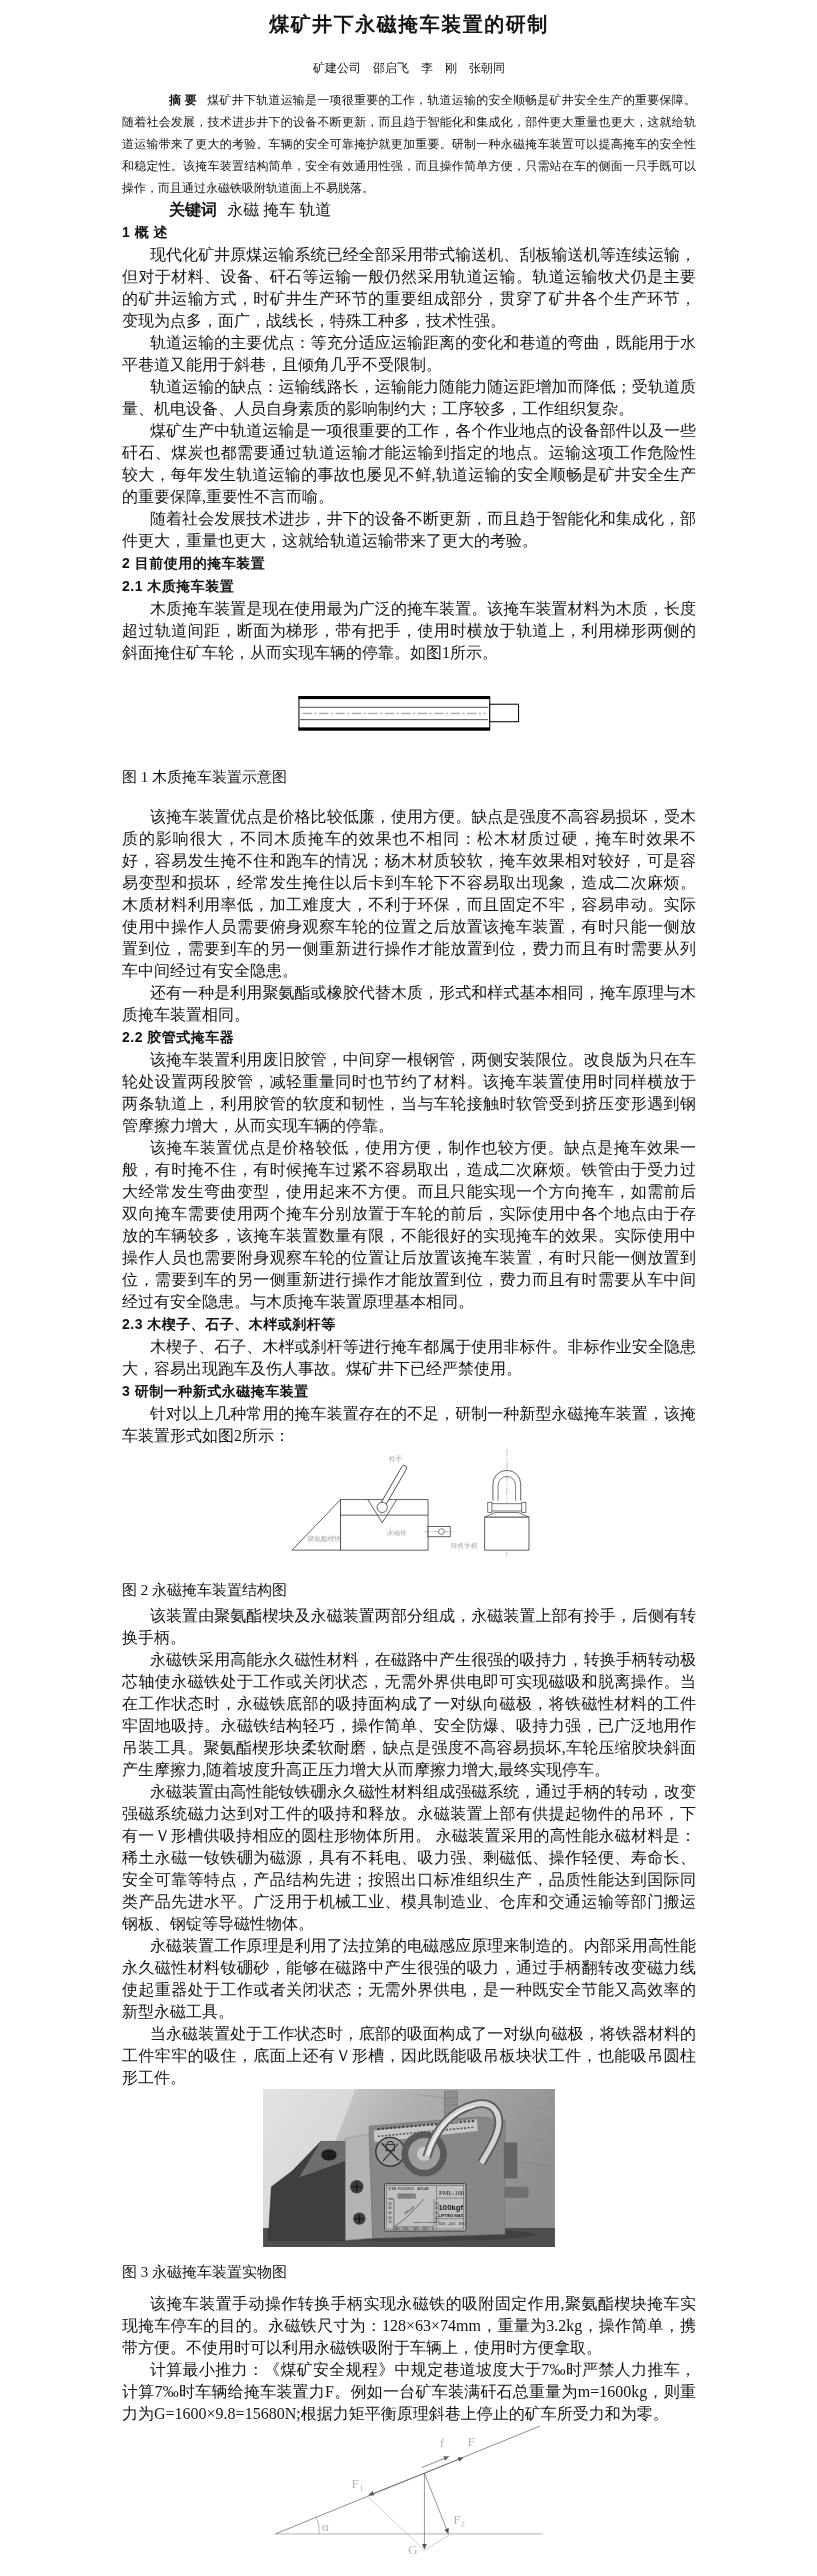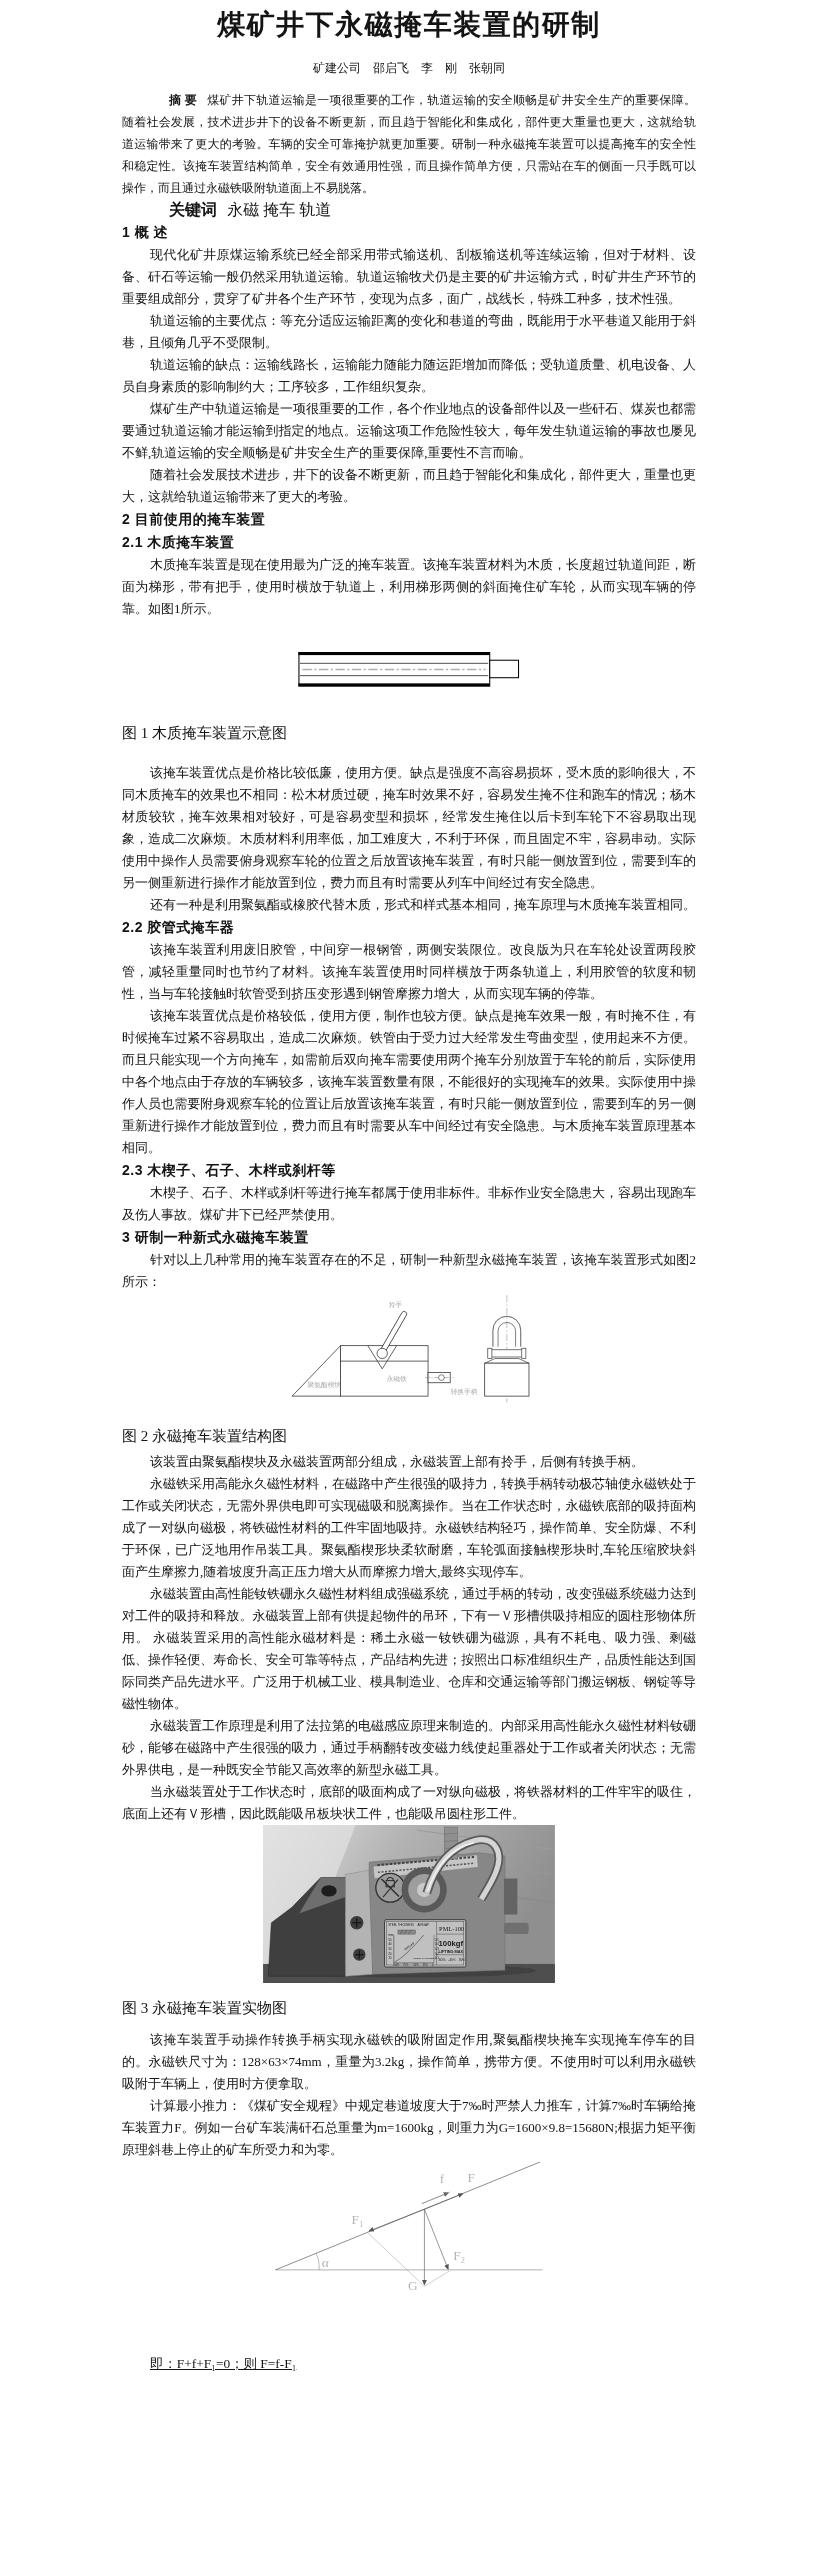--- a/index.html
+++ b/index.html
@@ -1,27 +1,27 @@
 <!DOCTYPE html>
 <html style="font-size:8.2px"><head>
 <meta charset="utf-8">
 <style>
   html,body{margin:0;padding:0;background:#ffffff;}
   .page{position:relative;width:818px;height:3068px;background:#fff;box-sizing:border-box;
         padding:9.3px 122px 0 122px;font-family:"Liberation Serif",serif;color:#141414;overflow:hidden;}
-  .title{font-family:"Liberation Sans",sans-serif;font-weight:bold;font-size:28px;line-height:31px;
+  .title{font-family:"Liberation Sans",sans-serif;font-weight:bold;font-size:20px;line-height:31px;
          text-align:center;margin:0;letter-spacing:1.5px;}
   .authors{font-size:12px;line-height:22px;text-align:center;margin:16.5px 0 10.3px 0;}
   p{margin:0;}
   .abs{font-size:12px;line-height:22px;text-align:justify;text-indent:47px;}
   .kw{font-size:16px;line-height:22px;text-indent:47px;}
   .lbl{font-family:"Liberation Sans",sans-serif;font-weight:bold;margin-right:10.3px;}
   .sec{font-family:"Liberation Sans",sans-serif;font-weight:bold;font-size:14px;line-height:23px;
        margin:0;letter-spacing:0.5px;}
-  .body{font-size:13px;line-height:22px;text-align:justify;text-indent:28px;}
+  .body{font-size:16px;line-height:22px;text-align:justify;text-indent:28px;}
   .eq{font-size:13.4px;line-height:22px;}
   .ind2{padding-left:28px;text-decoration:underline;}
   .figwrap{position:relative;width:573px;}
   .figwrap svg{position:absolute;left:50%;transform:translateX(-50%);}
   .figcap{position:absolute;width:100%;font-size:15px;line-height:15.5px;}
   .f1{height:142px;}  .f1 svg{top:32px;}  .f1 .figcap{top:106px;}
   .f2{height:158px;}  .f2 svg{top:0;}     .f2 .figcap{top:136px;}
   .f3{height:204px;}  .f3 svg{top:0;}     .f3 .figcap{top:176px;}
   .f4{height:192px;}  .f4 svg{top:0;}     .f4 .figcap{top:154px;}
   .dline{stroke:#333;stroke-width:1.5;fill:none;}
@@ -99,21 +99,21 @@
       <rect x="394" y="110" width="62" height="14" fill="#fff" stroke="#333" stroke-width="1.3"></rect>
       <rect x="388" y="107" width="8" height="20" fill="#fff" stroke="#333" stroke-width="1.3"></rect>
       <rect x="454" y="107" width="8" height="20" fill="#fff" stroke="#333" stroke-width="1.3"></rect>
       <polygon points="402,127 448,127 468,136 382,136" fill="#fff" stroke="#333" stroke-width="1.3"></polygon>
       <rect x="382" y="136" width="86" height="64" fill="#fff" stroke="#333" stroke-width="1.5"></rect>
     </svg>
     <p class="figcap">图 2  永磁掩车装置结构图</p>
   </div>
 
   <p class="body">该装置由聚氨酯楔块及永磁装置两部分组成，永磁装置上部有拎手，后侧有转换手柄。</p>
-  <p class="body">永磁铁采用高能永久磁性材料，在磁路中产生很强的吸持力，转换手柄转动极芯轴使永磁铁处于工作或关闭状态，无需外界供电即可实现磁吸和脱离操作。当在工作状态时，永磁铁底部的吸持面构成了一对纵向磁极，将铁磁性材料的工件牢固地吸持。永磁铁结构轻巧，操作简单、安全防爆、不利于环保，已广泛地用作吊装工具。聚氨酯楔形块柔软耐磨，车轮弧面接触楔形块时,车轮压缩胶块斜面产生摩擦力,随着坡度升高正压力增大从而摩擦力增大,最终实现停车。</p>
+  <p class="body">永磁铁采用高能永久磁性材料，在磁路中产生很强的吸持力，转换手柄转动极芯轴使永磁铁处于工作或关闭状态，无需外界供电即可实现磁吸和脱离操作。当在工作状态时，永磁铁底部的吸持面构成了一对纵向磁极，将铁磁性材料的工件牢固地吸持。永磁铁结构轻巧，操作简单、安全防爆、吸持力强，已广泛地用作吊装工具。聚氨酯楔形块柔软耐磨，缺点是强度不高容易损坏,车轮压缩胶块斜面产生摩擦力,随着坡度升高正压力增大从而摩擦力增大,最终实现停车。</p>
   <p class="body">永磁装置由高性能钕铁硼永久磁性材料组成强磁系统，通过手柄的转动，改变强磁系统磁力达到对工件的吸持和释放。永磁装置上部有供提起物件的吊环，下有一Ｖ形槽供吸持相应的圆柱形物体所用。 永磁装置采用的高性能永磁材料是：稀土永磁一钕铁硼为磁源，具有不耗电、吸力强、剩磁低、操作轻便、寿命长、安全可靠等特点，产品结构先进；按照出口标准组织生产，品质性能达到国际同类产品先进水平。广泛用于机械工业、模具制造业、仓库和交通运输等部门搬运钢板、钢锭等导磁性物体。</p>
   <p class="body">永磁装置工作原理是利用了法拉第的电磁感应原理来制造的。内部采用高性能永久磁性材料钕硼砂，能够在磁路中产生很强的吸力，通过手柄翻转改变磁力线使起重器处于工作或者关闭状态；无需外界供电，是一种既安全节能又高效率的新型永磁工具。</p>
   <p class="body">当永磁装置处于工作状态时，底部的吸面构成了一对纵向磁极，将铁器材料的工件牢牢的吸住，底面上还有Ｖ形槽，因此既能吸吊板块状工件，也能吸吊圆柱形工件。</p>
 
   <div class="figwrap f3">
     <svg width="292" height="158" viewBox="0 0 567 307">
       <defs>
         <linearGradient id="pbg" x1="0" y1="0" x2="1" y2="0.35">
           <stop offset="0" stop-color="#e2e2e2"></stop>
             <stop offset="0.45" stop-color="#b3b3b3"></stop>

